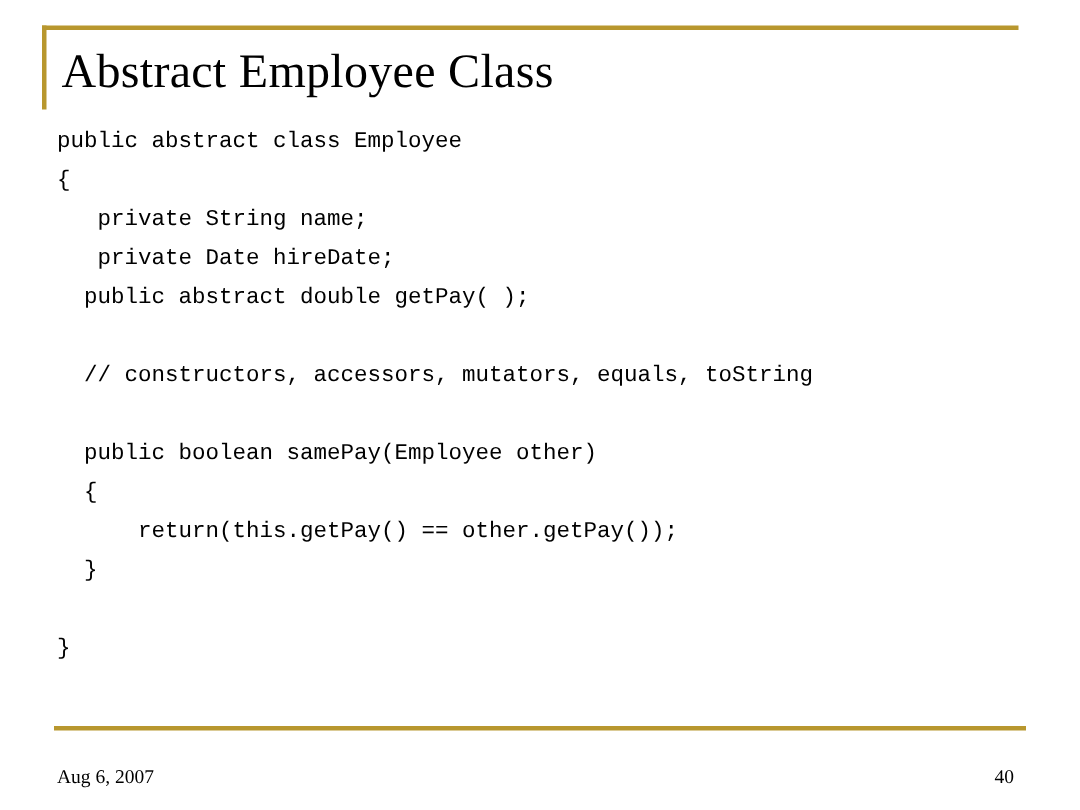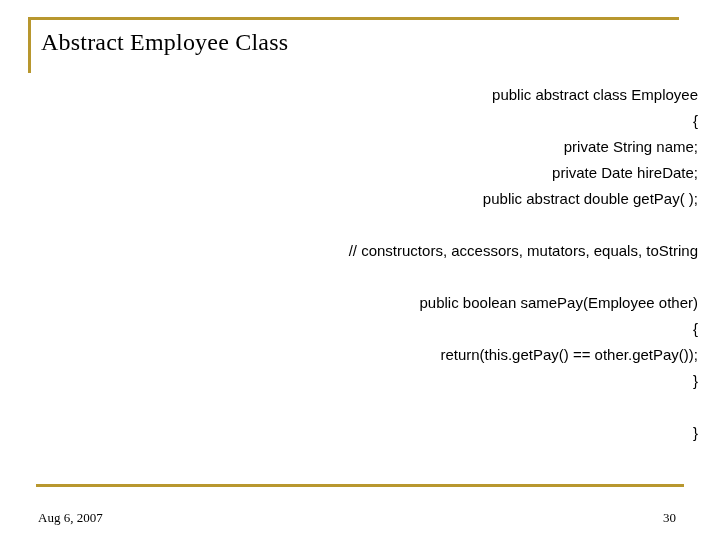--- a/index.html
+++ b/index.html
@@ -25,40 +25,39 @@
     height: 56px;
     border-top: 3px solid #b8972e;
     border-left: 3px solid #b8972e;
     box-sizing: border-box;
   }
   #page-title {
     position: absolute;
     left: 10px;
     top: 9px;
     font-family: "Liberation Serif", "DejaVu Serif", serif;
-    font-size: 24px;
+    font-size: 32px;
     font-weight: normal;
     color: #000000;
     letter-spacing: 0.2px;
     white-space: nowrap;
     margin: 0;
   }
 
   
   #code-body {
     position: absolute;
     left: 38px;
     top: 82px;
     width: 660px;
-    font-family: Liberation Sans, sans-serif;
+    font-family: Liberation Mono, monospace;
     font-size: 15px;
     line-height: 26px;
     color: #000000;
     white-space: pre;
-    text-align: right;
   }
   .code-line {
     height: 26px;
     white-space: pre;
   }
   .code-line.blank {
     height: 26px;
   }
 
   
@@ -90,15 +89,15 @@
   <div id="title-block">
     <h1 id="page-title">Abstract Employee Class</h1>
   </div>
 
   <div id="code-body"><div class="code-line">public abstract class Employee</div><div class="code-line">{</div><div class="code-line">   private String name;</div><div class="code-line">   private Date hireDate;</div><div class="code-line">  public abstract double getPay( );</div><div class="code-line blank">&nbsp;</div><div class="code-line">  // constructors, accessors, mutators, equals, toString</div><div class="code-line blank">&nbsp;</div><div class="code-line">  public boolean samePay(Employee other)</div><div class="code-line">  {</div><div class="code-line">      return(this.getPay() == other.getPay());</div><div class="code-line">  }</div><div class="code-line blank">&nbsp;</div><div class="code-line">}</div></div>
 
   <div id="footer-rule"></div>
 
   <div id="footer-date">Aug 6, 2007</div>
 
-  <div id="footer-page-number">30</div>
+  <div id="footer-page-number">40</div>
 
 </div>
 
 </body></html>

